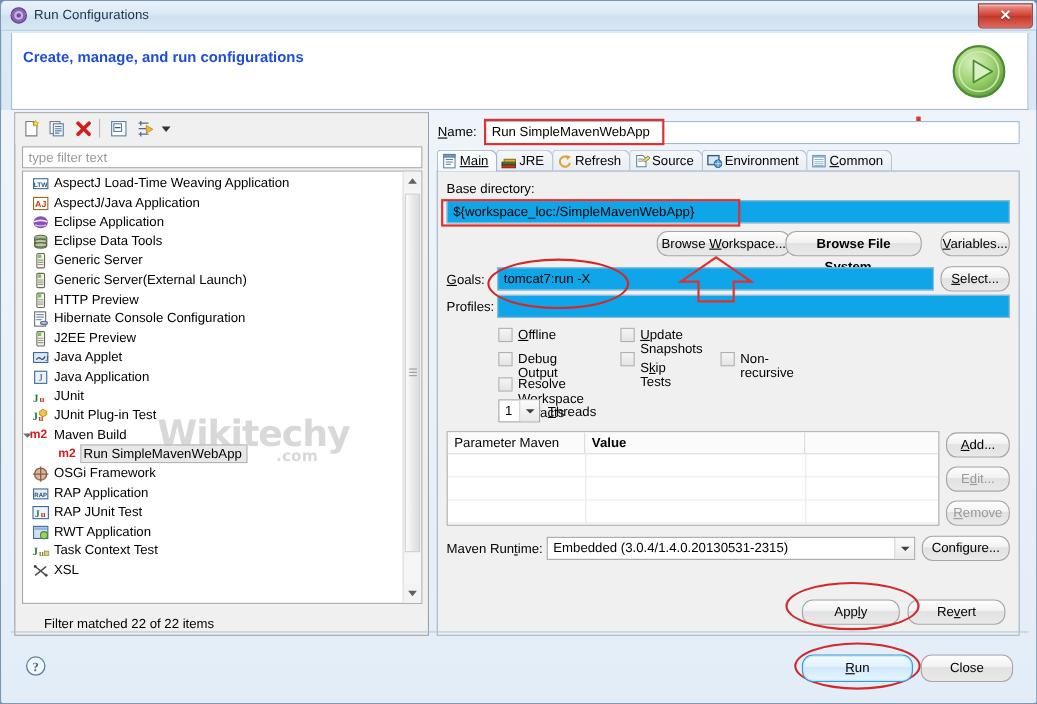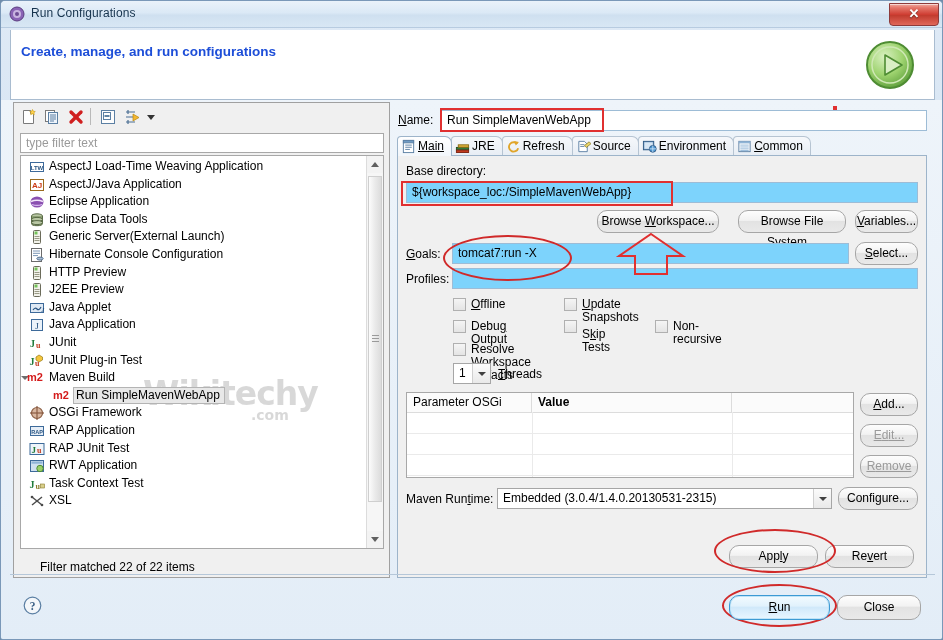--- a/index.html
+++ b/index.html
@@ -284,41 +284,41 @@
     border: 1px solid #9db4ca;
     background: #f0f0f0;
     box-sizing: border-box;
   }
 
   .lbl { font-size: 12px; }
   .fld-label { position: absolute; font-size: 12px; }
   .text-input {
     position: absolute;
     border: 1px solid #9dbcd6;
-    background: #7dd3fc;
+    background: #0ea5e9;
     box-sizing: border-box;
     padding: 2px 0 0 5px;
     font-family: "Liberation Sans", sans-serif;
     font-size: 12px;
     height: 21px;
   }
   .btn {
     position: absolute;
     box-sizing: border-box;
     border: 1px solid #a6a6a6;
     border-radius: 10px;
     background: linear-gradient(180deg,#fdfdfd 0%,#f2f2f2 45%,#e2e2e2 47%,#e9e9e9 100%);
     font-family: "Liberation Sans", sans-serif;
     font-size: 12px;
     text-align: center;
     cursor: pointer;
     color: #000;
     height: 23px; line-height: 21px;
   }
-  .btn:disabled, .btn.disabled { color: #9a9a9a; cursor: default; text-decoration: underline; }
+  .btn:disabled, .btn.disabled { color: #9a9a9a; cursor: default; }
   .btn u { text-decoration: underline; }
   .btn.primary {
     border: 1px solid #3c9ad4;
     background: linear-gradient(180deg,#f3fbff 0%,#e0f1fc 45%,#cfe8fa 47%,#e9f6ff 100%);
     box-shadow: 0 0 0 1px #bfe3f7 inset;
   }
 
   .cb-row { position: absolute; }
   .cb {
     position: absolute;
@@ -530,37 +530,44 @@
                   <path d="M2.5 4v7.5q0 2.2 5.5 2.2t5.5 -2.2V4" fill="#8fa376" stroke="#5a6b47"></path>
                   <ellipse cx="8" cy="7.4" rx="5.5" ry="2" fill="#b9c7a4" stroke="#5a6b47"></ellipse>
                   <ellipse cx="8" cy="10.6" rx="5.5" ry="2" fill="#b9c7a4" stroke="#5a6b47"></ellipse>
                 </svg></span><span class="lbl">Eclipse Data Tools</span></div>
             <div class="tree-row"><span class="ti"><svg width="16" height="16" viewBox="0 0 16 16">
                   <rect x="4.5" y="1.5" width="7" height="13" rx="1" fill="#f2f2ea" stroke="#6b6b5a"></rect>
                   <rect x="5.5" y="2.5" width="3" height="3" fill="#74c35a"></rect>
                   <line x1="5.5" y1="7.5" x2="10.5" y2="7.5" stroke="#9a9a86"></line>
                   <line x1="5.5" y1="9.5" x2="10.5" y2="9.5" stroke="#9a9a86"></line>
                   <line x1="5.5" y1="11.5" x2="10.5" y2="11.5" stroke="#9a9a86"></line>
+                </svg></span><span class="lbl">Generic Server</span></div>
+            <div class="tree-row"><span class="ti"><svg width="16" height="16" viewBox="0 0 16 16">
+                  <rect x="4.5" y="1.5" width="7" height="13" rx="1" fill="#f2f2ea" stroke="#6b6b5a"></rect>
+                  <rect x="5.5" y="2.5" width="3" height="3" fill="#74c35a"></rect>
+                  <line x1="5.5" y1="7.5" x2="10.5" y2="7.5" stroke="#9a9a86"></line>
+                  <line x1="5.5" y1="9.5" x2="10.5" y2="9.5" stroke="#9a9a86"></line>
+                  <line x1="5.5" y1="11.5" x2="10.5" y2="11.5" stroke="#9a9a86"></line>
                 </svg></span><span class="lbl">Generic Server(External Launch)</span></div>
+            <div class="tree-row"><span class="ti"><svg width="16" height="16" viewBox="0 0 16 16">
+                  <rect x="4.5" y="1.5" width="7" height="13" rx="1" fill="#f2f2ea" stroke="#6b6b5a"></rect>
+                  <rect x="5.5" y="2.5" width="3" height="3" fill="#74c35a"></rect>
+                  <line x1="5.5" y1="7.5" x2="10.5" y2="7.5" stroke="#9a9a86"></line>
+                  <line x1="5.5" y1="9.5" x2="10.5" y2="9.5" stroke="#9a9a86"></line>
+                  <line x1="5.5" y1="11.5" x2="10.5" y2="11.5" stroke="#9a9a86"></line>
+                </svg></span><span class="lbl">HTTP Preview</span></div>
             <div class="tree-row"><span class="ti"><svg width="16" height="16" viewBox="0 0 16 16">
                   <rect x="2.5" y="1.5" width="10" height="13" fill="#fff" stroke="#6b6b6b"></rect>
                   <g stroke="#7a95b5" stroke-width="1">
                     <line x1="4" y1="4" x2="11" y2="4"></line>
                     <line x1="4" y1="6.3" x2="11" y2="6.3"></line>
                     <line x1="4" y1="8.6" x2="9" y2="8.6"></line>
                   </g>
                   <ellipse cx="11" cy="11.6" rx="3.2" ry="1.5" fill="#a8bcd4" stroke="#5a7693"></ellipse>
                 </svg></span><span class="lbl">Hibernate Console Configuration</span></div>
-            <div class="tree-row"><span class="ti"><svg width="16" height="16" viewBox="0 0 16 16">
-                  <rect x="4.5" y="1.5" width="7" height="13" rx="1" fill="#f2f2ea" stroke="#6b6b5a"></rect>
-                  <rect x="5.5" y="2.5" width="3" height="3" fill="#74c35a"></rect>
-                  <line x1="5.5" y1="7.5" x2="10.5" y2="7.5" stroke="#9a9a86"></line>
-                  <line x1="5.5" y1="9.5" x2="10.5" y2="9.5" stroke="#9a9a86"></line>
-                  <line x1="5.5" y1="11.5" x2="10.5" y2="11.5" stroke="#9a9a86"></line>
-                </svg></span><span class="lbl">HTTP Preview</span></div>
             <div class="tree-row"><span class="ti"><svg width="16" height="16" viewBox="0 0 16 16">
                   <rect x="4.5" y="1.5" width="7" height="13" rx="1" fill="#f2f2ea" stroke="#6b6b5a"></rect>
                   <rect x="5.5" y="2.5" width="3" height="3" fill="#74c35a"></rect>
                   <line x1="5.5" y1="7.5" x2="10.5" y2="7.5" stroke="#9a9a86"></line>
                   <line x1="5.5" y1="9.5" x2="10.5" y2="9.5" stroke="#9a9a86"></line>
                   <line x1="5.5" y1="11.5" x2="10.5" y2="11.5" stroke="#9a9a86"></line>
                 </svg></span><span class="lbl">J2EE Preview</span></div>
             <div class="tree-row"><span class="ti"><svg width="16" height="16" viewBox="0 0 16 16">
                   <rect x="1.5" y="3.5" width="13" height="9" fill="#dfe9f4" stroke="#3d6a9a"></rect>
                   <path d="M4 10q2-3 4-1t4-2" stroke="#2a5582" fill="none" stroke-width="1.2"></path>
@@ -686,21 +693,21 @@
                 </g>
               </svg></span><span><u>C</u>ommon</span></div>
         </div>
 
       <div class="tabpanel">
 
         <span class="fld-label" style="left:8px; top:8px;">Base directory:</span>
         <div class="text-input" style="left:8px; top:26px; width:512px;">${workspace_loc:/SimpleMavenWebApp}</div>
 
         <div class="btn" style="left:199px; top:54px; width:122px;">Browse <u>W</u>orkspace...</div>
-        <div class="btn" style="left:340px; top:54px; width:108px;">Browse File Syste<u>m</u>...</div>
+        <div class="btn" style="left:316px; top:54px; width:124px;font-weight:bold;">Browse File Syste<u>m</u>...</div>
         <div class="btn" style="left:457px; top:54px; width:63px;"><u>V</u>ariables...</div>
 
         <span class="fld-label" style="left:8px; top:91px;"><u>G</u>oals:</span>
         <div class="text-input" style="left:54px; top:87px; width:397px;">tomcat7:run -X</div>
         <div class="btn" style="left:457px; top:86px; width:63px;"><u>S</u>elect...</div>
 
         <span class="fld-label" style="left:8px; top:116px;">Profiles:</span>
         <div class="text-input" style="left:54px; top:112px; width:466px;"></div>
 
         <div class="cb-row">
@@ -731,21 +738,21 @@
         <div class="combo" style="left:55px; top:207px; width:38px;">
           <span>1</span>
           <span class="arrow-btn">
               <i></i>
             </span>
         </div>
         <span class="fld-label" style="left:100px; top:211px;"><u>T</u>hreads</span>
 
         <div class="table-box" style="left:8px; top:236px; width:448px; height:86px;">
           <div class="th-row">
-            <span class="th" style="left:0; width:125px;">Parameter OSGi</span>
+            <span class="th" style="left:0; width:125px;">Parameter Maven</span>
             <span class="th" style="left:125px; width:200px;font-weight:bold;">Value</span>
             <span class="th" style="left:325px; width:121px; border-right:none;"></span>
           </div>
           <div class="tr-line" style="top:40px;"></div>
           <div class="tr-line" style="top:61px;"></div>
           <div class="tr-line" style="top:82px;"></div>
           <div class="tcol-line" style="left:125px;"></div>
           <div class="tcol-line" style="left:325px;"></div>
         </div>
 

